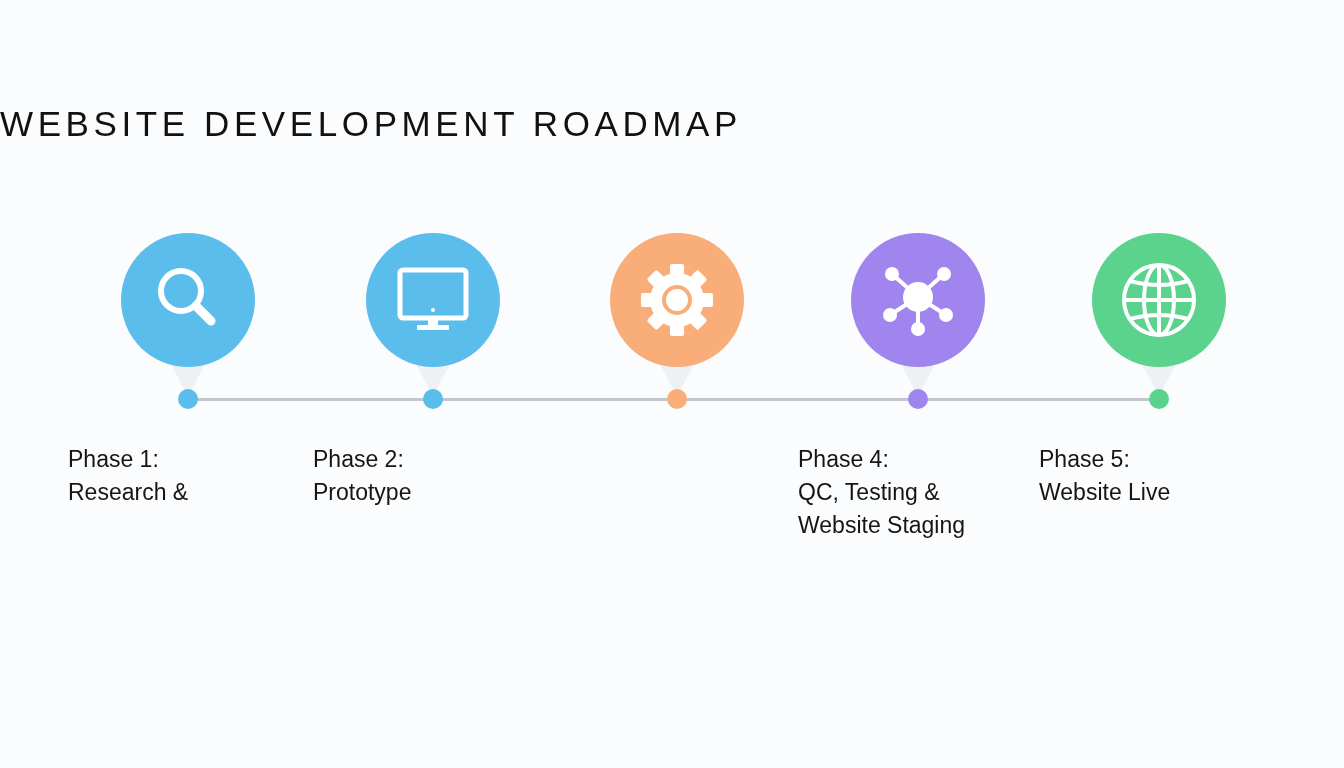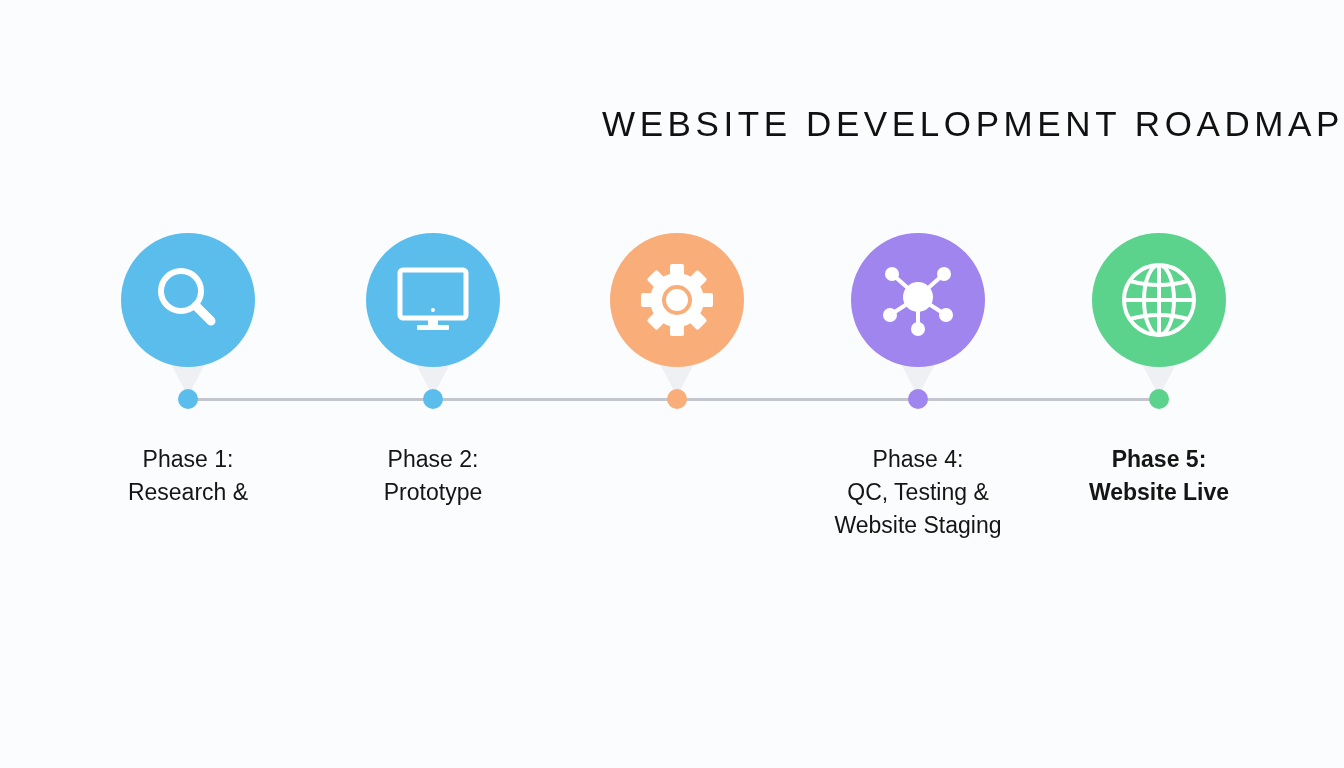--- a/index.html
+++ b/index.html
@@ -4,21 +4,21 @@
 <style>
   html, body { margin:0; padding:0; }
   body {
     width:1344px; height:768px; overflow:hidden;
     background:#fbfcfd;
     font-family:"DejaVu Sans", sans-serif;
     position:relative;
   }
   .title {
     position:absolute; left:0; right:0; top:104px;
-    text-align:right; font-size:35px; letter-spacing:4.6px;
+    text-align:left; font-size:35px; letter-spacing:4.6px;
     color:#111; font-weight:normal;
     font-family:"Liberation Sans", sans-serif;
   }
   .timeline-line {
     position:absolute; top:398px; left:188px; width:972px; height:3px;
     background:#c4c6cf; border-radius:2px;
   }
   .phase { position:absolute; top:0; width:240px; height:768px; }
   .cone {
     position:absolute; left:50%; top:340px; width:0; height:0;
@@ -31,21 +31,21 @@
     margin-left:-67px; border-radius:50%;
     display:flex; align-items:center; justify-content:center;
   }
   .circle svg { width:86px; height:86px; }
   .dot {
     position:absolute; left:50%; top:389px; width:20px; height:20px;
     margin-left:-10px; border-radius:50%;
   }
   .label {
     position:absolute; left:0; right:0; top:443px;
-    text-align:center; font-size:23px; line-height:33px; color:#151515;
+    text-align:left; font-size:23px; line-height:33px; color:#151515;
     font-family:"Liberation Sans", sans-serif;
   }
   .label span { display:block; }
 </style>
 </head>
 <body>
 
 <div class="title">WEBSITE DEVELOPMENT ROADMAP</div>
 <div class="timeline-line"></div>
 
@@ -124,21 +124,21 @@
     </svg>
   </div>
   <div class="dot" style="background:#a185ee;"></div>
   <div class="label">
     <span>Phase 4:</span>
     <span>QC, Testing &amp;</span>
     <span>Website Staging</span>
   </div>
 </div>
 
-<div class="phase" style="left:1039px;font-weight:bold;">
+<div class="phase" style="left:1039px;">
   <div class="cone"></div>
   <div class="circle" style="background:#5bd38d;">
     <svg viewBox="0 0 86 86">
       <g fill="none" stroke="#fff" stroke-width="4">
         <circle cx="43" cy="43" r="35"></circle>
         <ellipse cx="43" cy="43" rx="15" ry="35"></ellipse>
         <line x1="43" y1="8" x2="43" y2="78"></line>
         <line x1="8" y1="43" x2="78" y2="43"></line>
         <path d="M14 24 Q43 32 72 24"></path>
         <path d="M14 62 Q43 54 72 62"></path>

